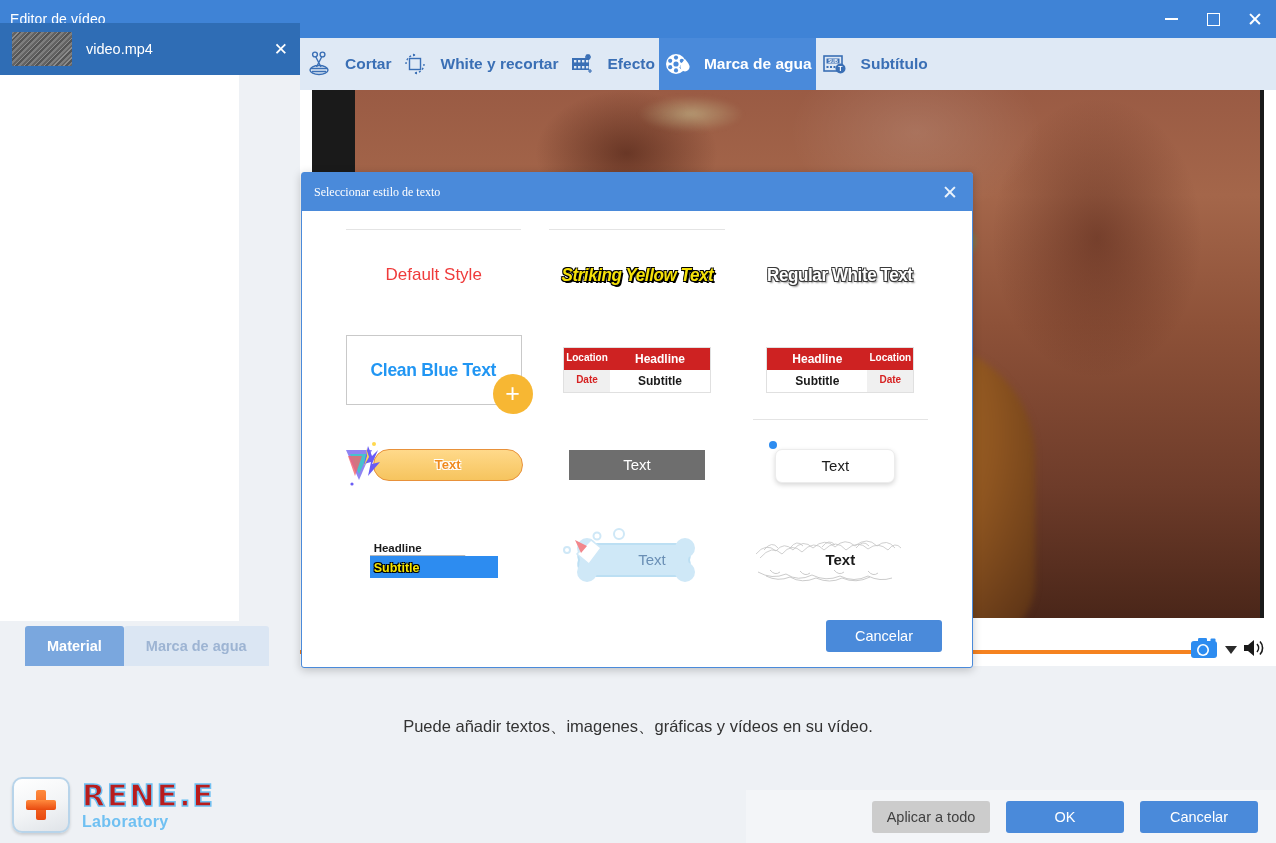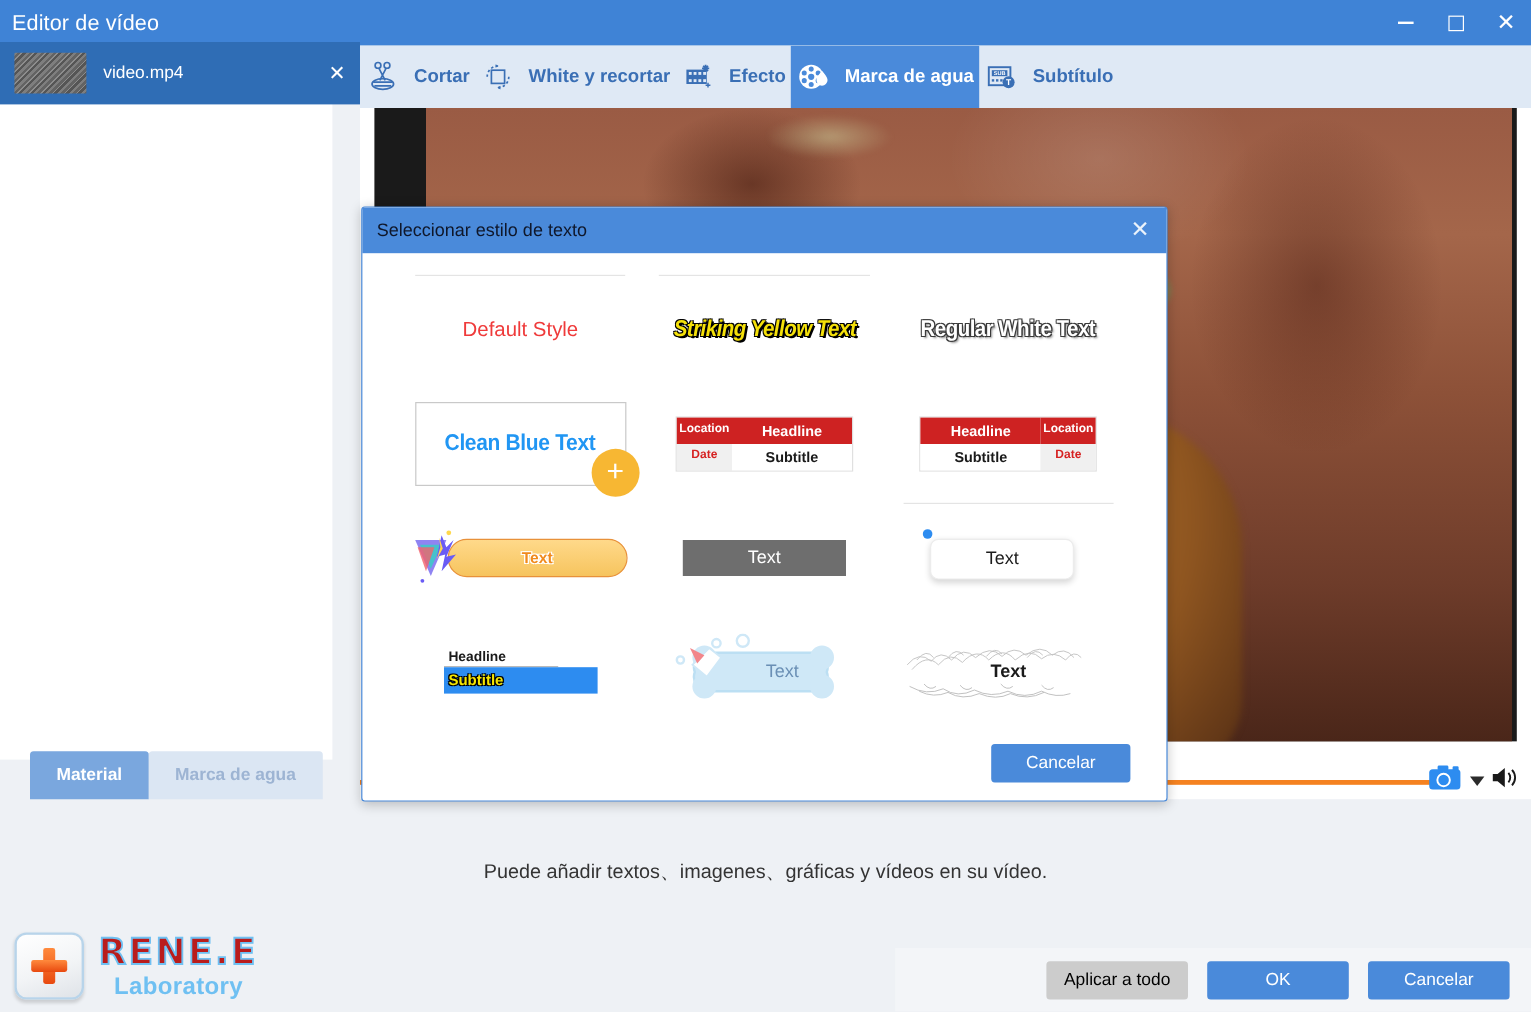--- a/index.html
+++ b/index.html
@@ -15,37 +15,37 @@
     background: #eef1f5;
   }
 
   
   .titlebar {
     position: absolute; left: 0; top: 0; width: 1276px; height: 38px;
     background: #3f83d6;
     display: flex; align-items: center;
   }
   .titlebar-title {
-    color: #ffffff; font-size: 18px; padding-left: 10px; letter-spacing: .1px;
+    color: #ffffff; font-size: 14px; padding-left: 10px; letter-spacing: .1px;
   }
   .winbtns {
     position: absolute; right: 0; top: 0; height: 38px;
     display: flex; align-items: center;
   }
   .winbtn {
     width: 42px; height: 38px; display: flex; align-items: center; justify-content: center;
     color: #ffffff; font-size: 17px; line-height: 1; cursor: default;
   }
   .winbtn.close { font-size: 19px; }
   .winbtn .mini { display:block; width:13px; height:1.5px; background:#fff; }
   .winbtn .sq { display:block; width:13px; height:13px; border:1.6px solid #fff; }
 
   
   .sidebar {
-    position: absolute; left: 0; top: 35px; width: 277px; height: 598px;
+    position: absolute; left: 0; top: 23px; width: 239px; height: 598px;
     background: #ffffff;
   }
   .file-item {
     position: relative; width: 300px; height: 52px; background: #2f6db5;
     display: flex; align-items: center; padding: 0 0 0 12px;
   }
   .file-thumb {
     width: 60px; height: 34px; border-radius: 1px;
     background:
       repeating-linear-gradient(135deg, #7e7e7e 0 2px, #636363 2px 4px, #8d8d8d 4px 5px, #555 5px 7px);
@@ -194,51 +194,51 @@
     border-radius: 2px;
   }
   .brand-cross::before { left: 10px; top: 0; width: 10px; height: 30px; }
   .brand-cross::after  { left: 0; top: 10px; width: 30px; height: 10px; }
   .brand-words { line-height: 1; }
   .brand-name {
     font-size: 30px; font-weight: bold; color: #b91c1c; letter-spacing: 2px;
     -webkit-text-stroke: 1.5px #6fc0f2; font-family: "DejaVu Sans", sans-serif;
   }
   .brand-sub {
-    font-size: 20px; font-weight: bold; color: #6fc0f2; letter-spacing: .3px; margin-top: 3px; margin-left: 13px;
+    font-size: 16px; font-weight: bold; color: #6fc0f2; letter-spacing: .3px; margin-top: 3px;
   }
 
   .action-bar {
     position: absolute; right: 0; bottom: 0; height: 53px; width: 1276px;
     display: flex; align-items: center; justify-content: flex-end; gap: 16px;
     padding-right: 18px;
   }
   .btn {
     height: 32px; min-width: 118px; border: none; border-radius: 3px;
     font-size: 14.5px; cursor: default;
     font-family: "Liberation Sans", sans-serif;
   }
   .btn-primary { background: #4a8ada; color: #ffffff; }
-  .btn-disabled { background: #cccccc; color: #000000; }
+  .btn-disabled { background: #cccccc; color: #404040; }
   .action-left-bg {
     position: absolute; left: 746px; bottom: 0; width: 530px; height: 53px; background: #f3f5f8;
   }
 
   
   .modal {
     position: absolute; left: 301px; top: 172px; width: 672px; height: 496px;
     background: #ffffff; border: 1px solid #4a8ada; border-radius: 3px;
     box-shadow: 0 2px 10px rgba(0,0,0,.22); z-index: 10;
     display: flex; flex-direction: column;
   }
   .modal-header {
     height: 38px; background: #4a8ada; display: flex; align-items: center;
     padding: 0 12px; position: relative;
   }
-  .modal-title { color: #0f172a; font-size: 15px; }
+  .modal-title { color: #ffffff; font-size: 12px; font-family: Liberation Serif, serif; }
   .modal-close {
     position: absolute; right: 14px; top: 50%; transform: translateY(-50%);
     color: #eaf2fb; font-size: 19px; line-height: 1; cursor: default;
   }
   .modal-body {
     flex: 1; padding: 16px 30px 0 30px; overflow: hidden;
   }
   .style-grid {
     display: grid; grid-template-columns: repeat(3, 1fr);
     row-gap: 0px;

